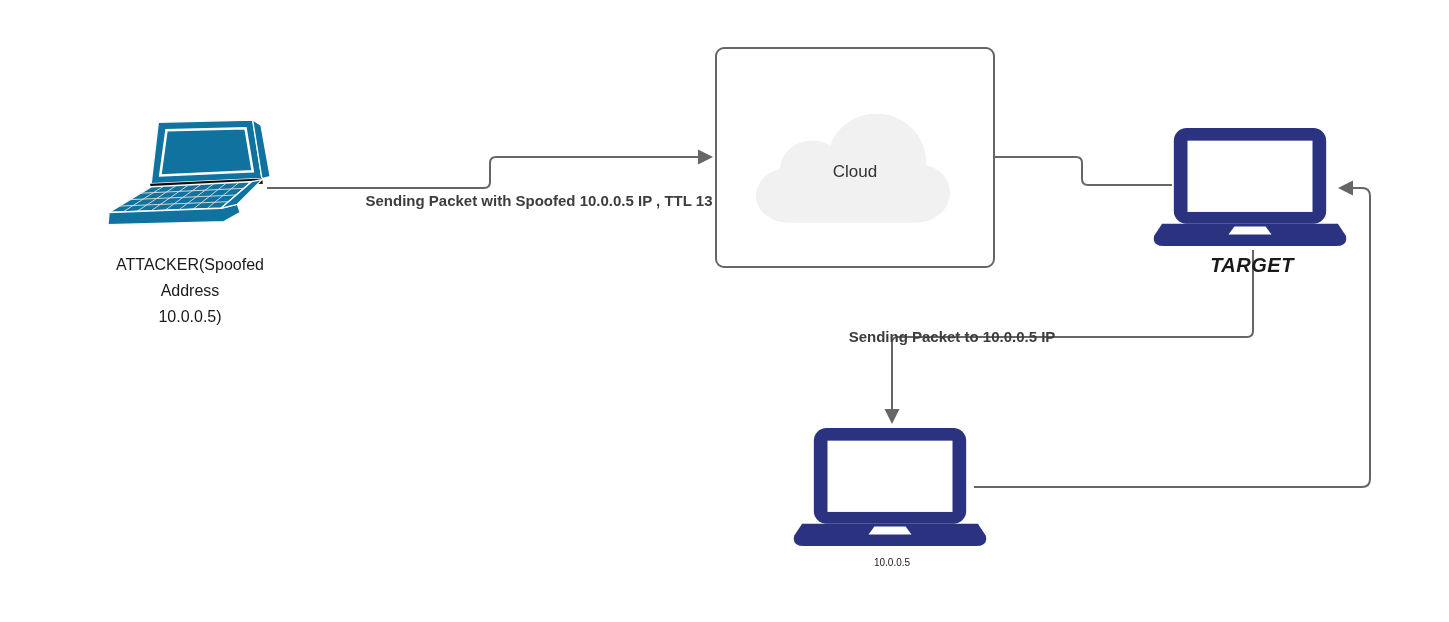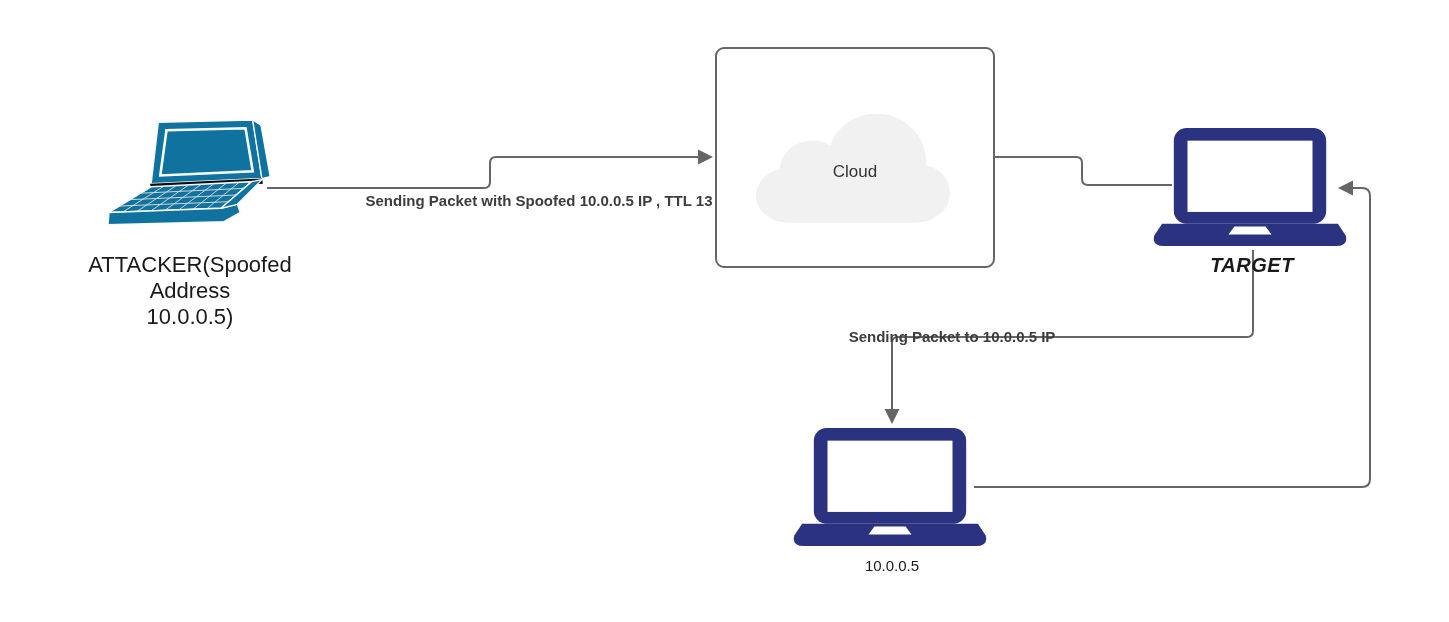--- a/index.html
+++ b/index.html
@@ -10,23 +10,23 @@
   .abs{position:absolute;}
   .edge-layer{position:absolute;left:0;top:0;width:1449px;height:622px;}
   .edge-label{
     position:absolute;transform:translateX(-50%);
     font-size:15px;font-weight:bold;color:#3d3d3d;white-space:nowrap;text-align:center;
   }
   .node-label{
     position:absolute;transform:translateX(-50%);
     font-size:15px;color:#1a1a1a;white-space:pre-line;text-align:center;
   }
-  .attacker-label{font-size:22px;line-height:26px;width:260px;}
+  .attacker-label{font-size:16px;line-height:26px;width:260px;}
   .target-label{font-size:20px;font-weight:bold;font-style:italic;letter-spacing:0.5px;}
-  .host-label{font-size:15px;}
+  .host-label{font-size:10px;}
   .cloud-box{
     position:absolute;left:715px;top:47px;width:280px;height:221px;
     background:#ffffff;border:2.5px solid #666666;border-radius:9px;box-sizing:border-box;
   }
   .cloud-label{
     position:absolute;left:0;top:93px;width:100%;text-align:center;
     font-size:17px;color:#333333;margin-top:20px;
   }
 </style>
 </head>

